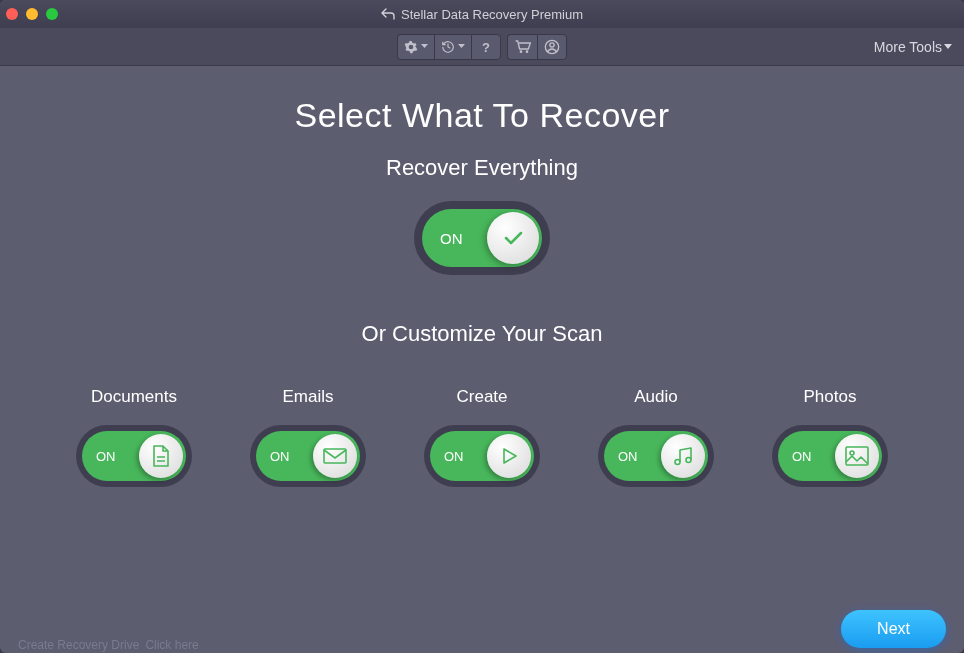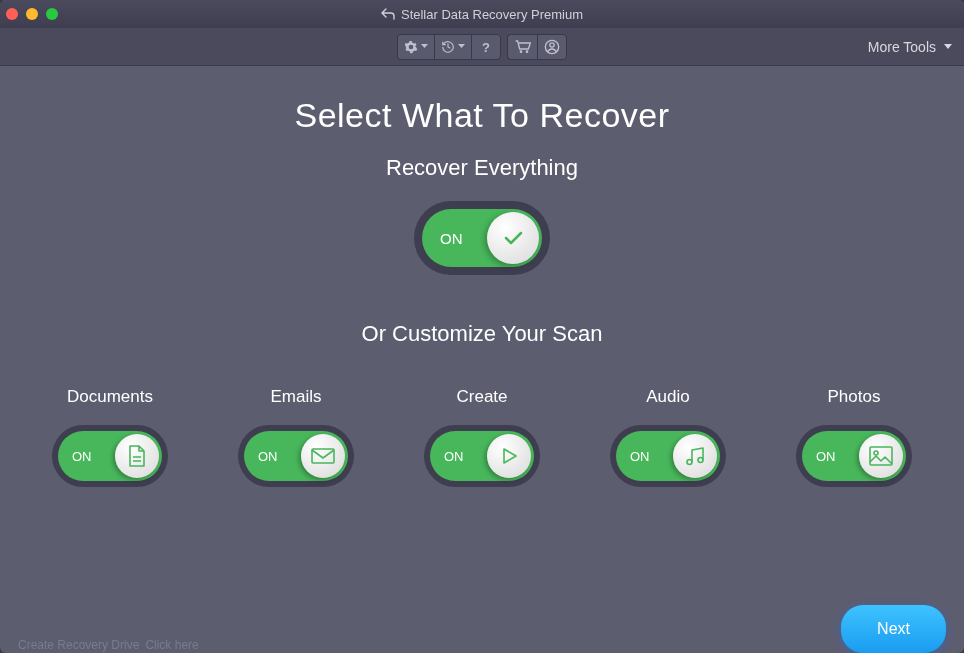--- a/index.html
+++ b/index.html
@@ -12,40 +12,40 @@
 .tl-yellow { background: #febc2e; }
 .tl-green { background: #28c840; }
 .title-center { position: absolute; left: 50%; transform: translateX(-50%); display: flex; align-items: center; gap: 6px; color: #d0d0d8; font-size: 13px; }
 .toolbar { height: 38px; background: #4a4a5c; display: flex; align-items: center; padding: 0 12px; position: relative; border-bottom: 1px solid #3a3a4a; }
 .toolbar-center { position: absolute; left: 50%; transform: translateX(-50%); display: flex; gap: 6px; }
 .tb-btn { background: #5a5a6e; border: 1px solid #383848; border-radius: 4px; height: 26px; min-width: 30px; display: flex; align-items: center; justify-content: center; padding: 0 6px; color: #c0c0cc; cursor: pointer; }
 .tb-group { display: flex; }
 .tb-group .tb-btn { border-radius: 0; border-right-width: 0; }
 .tb-group .tb-btn:first-child { border-top-left-radius: 4px; border-bottom-left-radius: 4px; }
 .tb-group .tb-btn:last-child { border-top-right-radius: 4px; border-bottom-right-radius: 4px; border-right-width: 1px; }
-.toolbar-right { margin-left: auto; display: flex; align-items: center; gap: 8px; color: #d8d8e0; font-size: 14px; cursor: pointer; }
+.toolbar-right { margin-left: auto; display: flex; align-items: center; gap: 2px; color: #d8d8e0; font-size: 14px; cursor: pointer; }
 .caret-down { width: 0; height: 0; border-left: 4px solid transparent; border-right: 4px solid transparent; border-top: 5px solid #d8d8e0; }
 .content { flex: 1; display: flex; flex-direction: column; align-items: center; padding: 30px 0 0 0; color: #fff; }
 .main-title { font-size: 34px; font-weight: 300; margin-bottom: 20px; letter-spacing: 0.5px; }
 .sub-heading { font-size: 22px; font-weight: 400; margin-bottom: 20px; }
 .big-toggle-wrap { background: #3e3e50; border-radius: 40px; padding: 8px; margin-bottom: 46px; }
 .big-toggle { width: 120px; height: 58px; background: #48b75b; border-radius: 32px; display: flex; align-items: center; position: relative; cursor: pointer; }
 .big-toggle .on-txt { color: #fff; font-size: 15px; font-weight: 500; margin-left: 18px; }
 .big-toggle .knob { width: 52px; height: 52px; border-radius: 50%; background: radial-gradient(circle at 35% 30%, #fff, #d8d8d8); position: absolute; right: 3px; top: 3px; display: flex; align-items: center; justify-content: center; box-shadow: -2px 2px 6px rgba(0,0,0,0.3); }
-.categories { display: flex; justify-content: space-between; width: 100%; padding: 0 52px; margin-top: 20px; }
+.categories { display: flex; justify-content: space-between; width: 100%; padding: 0 76px; margin-top: 20px; }
 .cat { display: flex; flex-direction: column; align-items: center; gap: 18px; }
 .cat-label { font-size: 17px; font-weight: 300; color: #fff; }
 .small-toggle-wrap { background: #3e3e50; border-radius: 32px; padding: 6px; }
 .small-toggle { width: 104px; height: 50px; background: #48b75b; border-radius: 28px; display: flex; align-items: center; position: relative; cursor: pointer; }
 .small-toggle .on-txt { color: #fff; font-size: 13px; font-weight: 500; margin-left: 14px; }
 .small-toggle .knob { width: 44px; height: 44px; border-radius: 50%; background: radial-gradient(circle at 35% 30%, #fff, #d8d8d8); position: absolute; right: 3px; top: 3px; display: flex; align-items: center; justify-content: center; box-shadow: -2px 2px 5px rgba(0,0,0,0.3); }
 .footer { position: absolute; bottom: 0; left: 0; right: 0; height: 48px; display: flex; align-items: center; padding: 0 18px; }
 .footer-left { color: #7a7a90; font-size: 12px; display: flex; gap: 6px; margin-top: 32px; }
 .footer-left .link { cursor: pointer; }
-.next-btn { margin-left: auto; background: linear-gradient(#3ec3ff, #1a9cf0); color: #fff; border: none; border-radius: 22px; height: 48px; padding: 0 36px; font-size: 16px; cursor: pointer; box-shadow: 0 2px 8px rgba(0,120,255,0.4); }
+.next-btn { margin-left: auto; background: linear-gradient(#3ec3ff, #1a9cf0); color: #fff; border: none; border-radius: 22px; height: 38px; padding: 0 36px; font-size: 16px; cursor: pointer; box-shadow: 0 2px 8px rgba(0,120,255,0.4); }
 svg { display: block; }
 </style>
 </head>
 <body>
 
 <div class="window">
   <div class="titlebar">
     <div class="traffic-lights">
       <div class="traffic-light tl-red"></div>
       <div class="traffic-light tl-yellow"></div>

